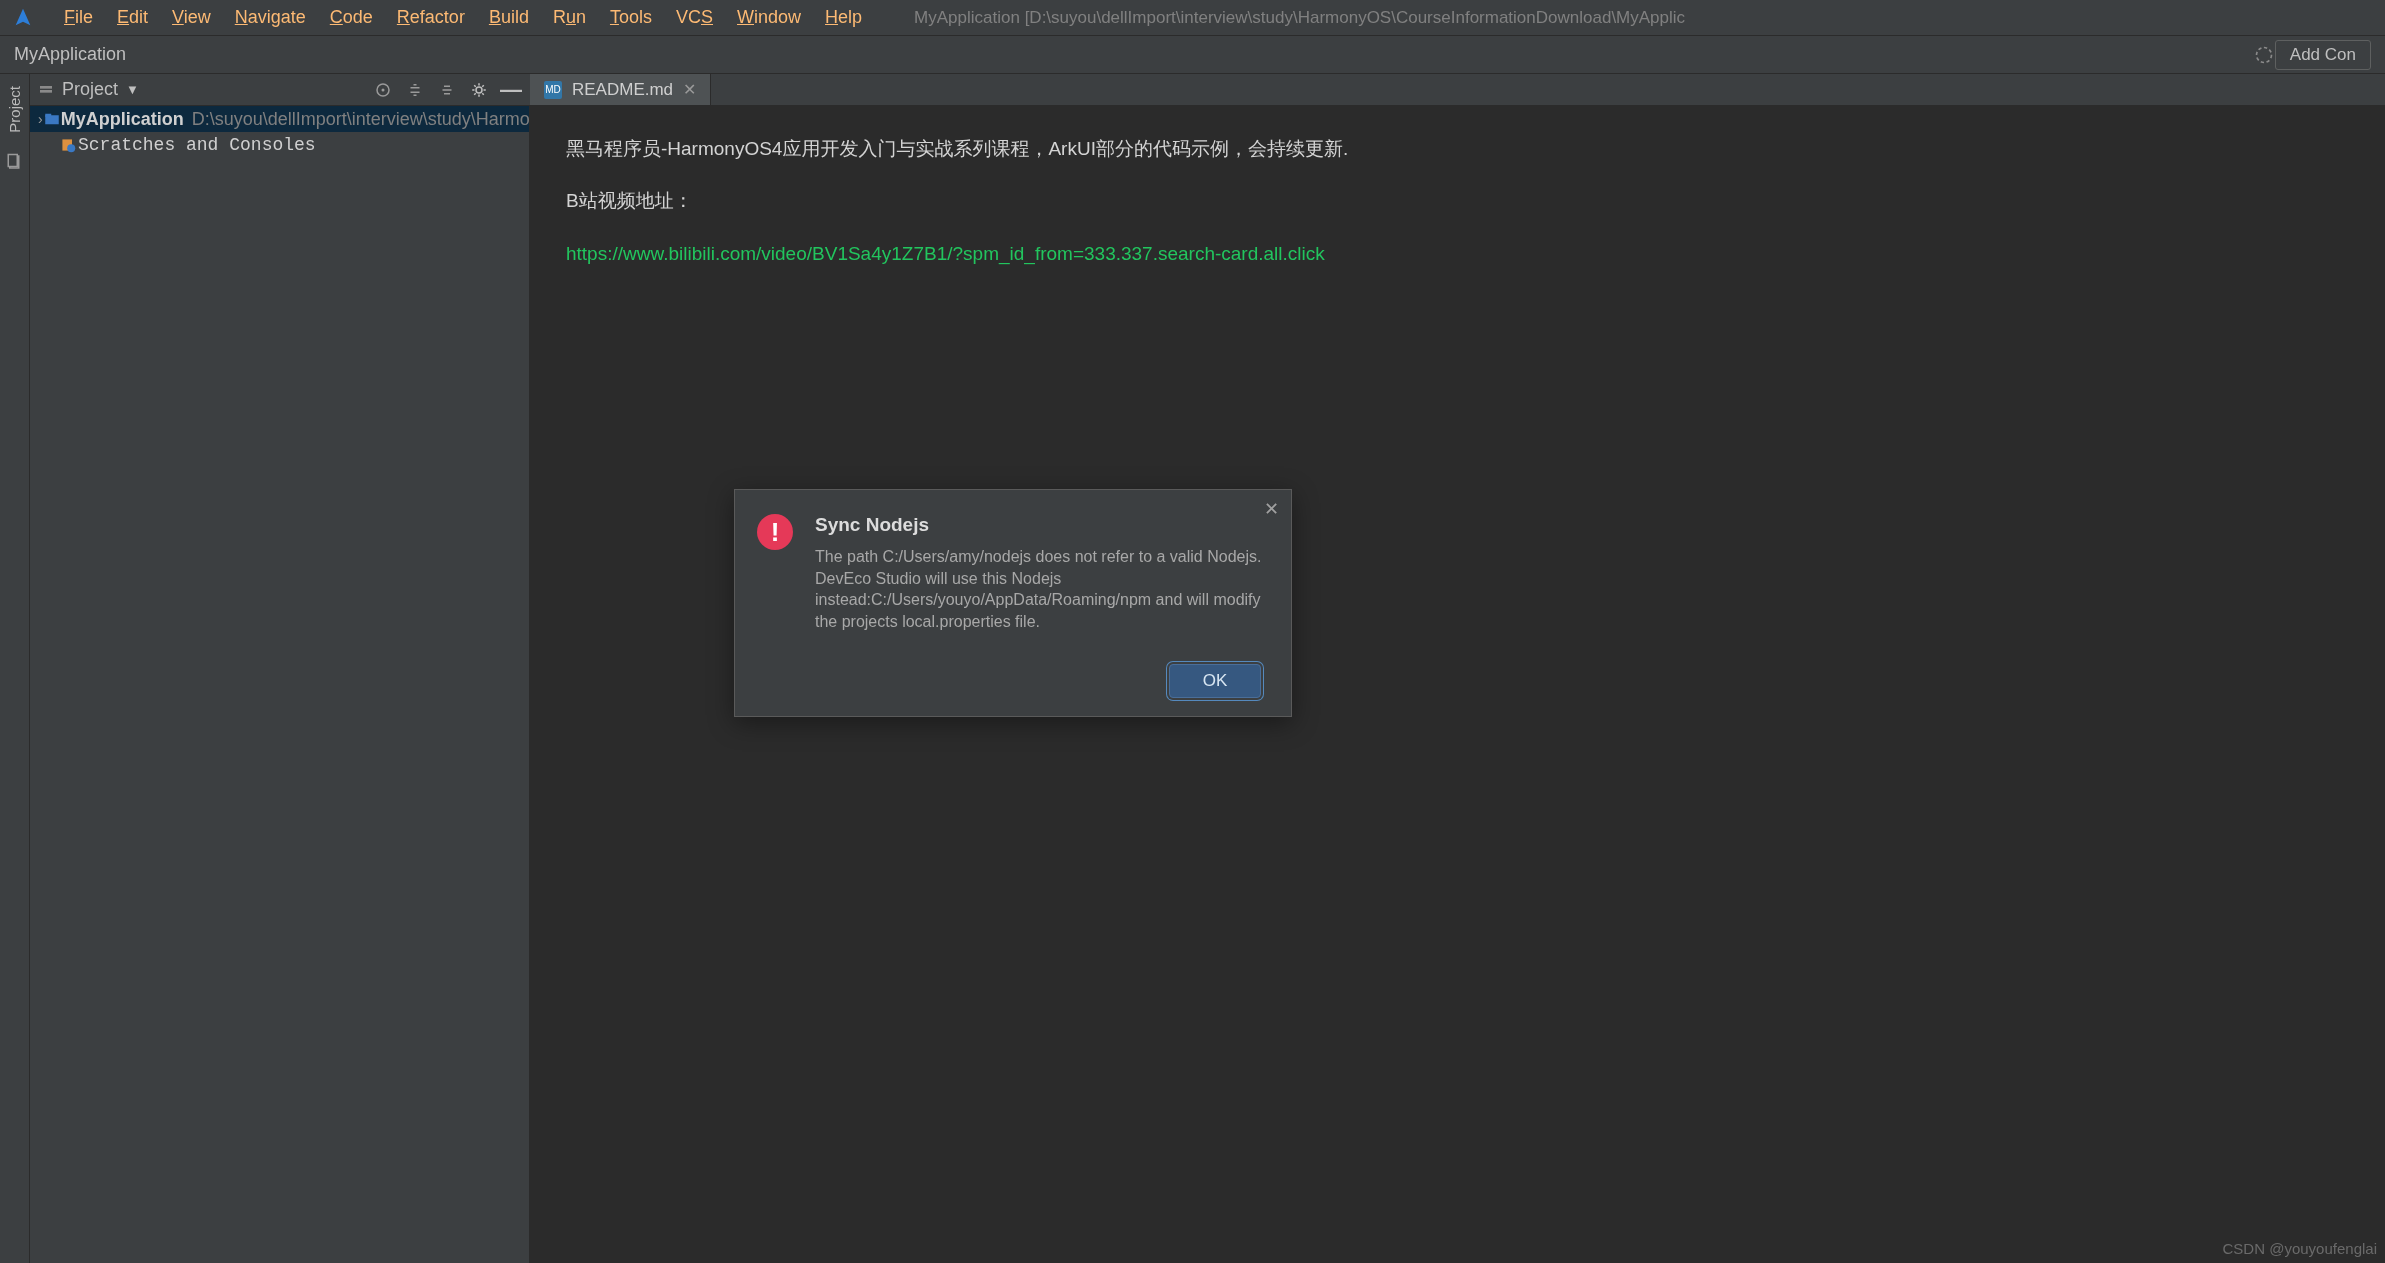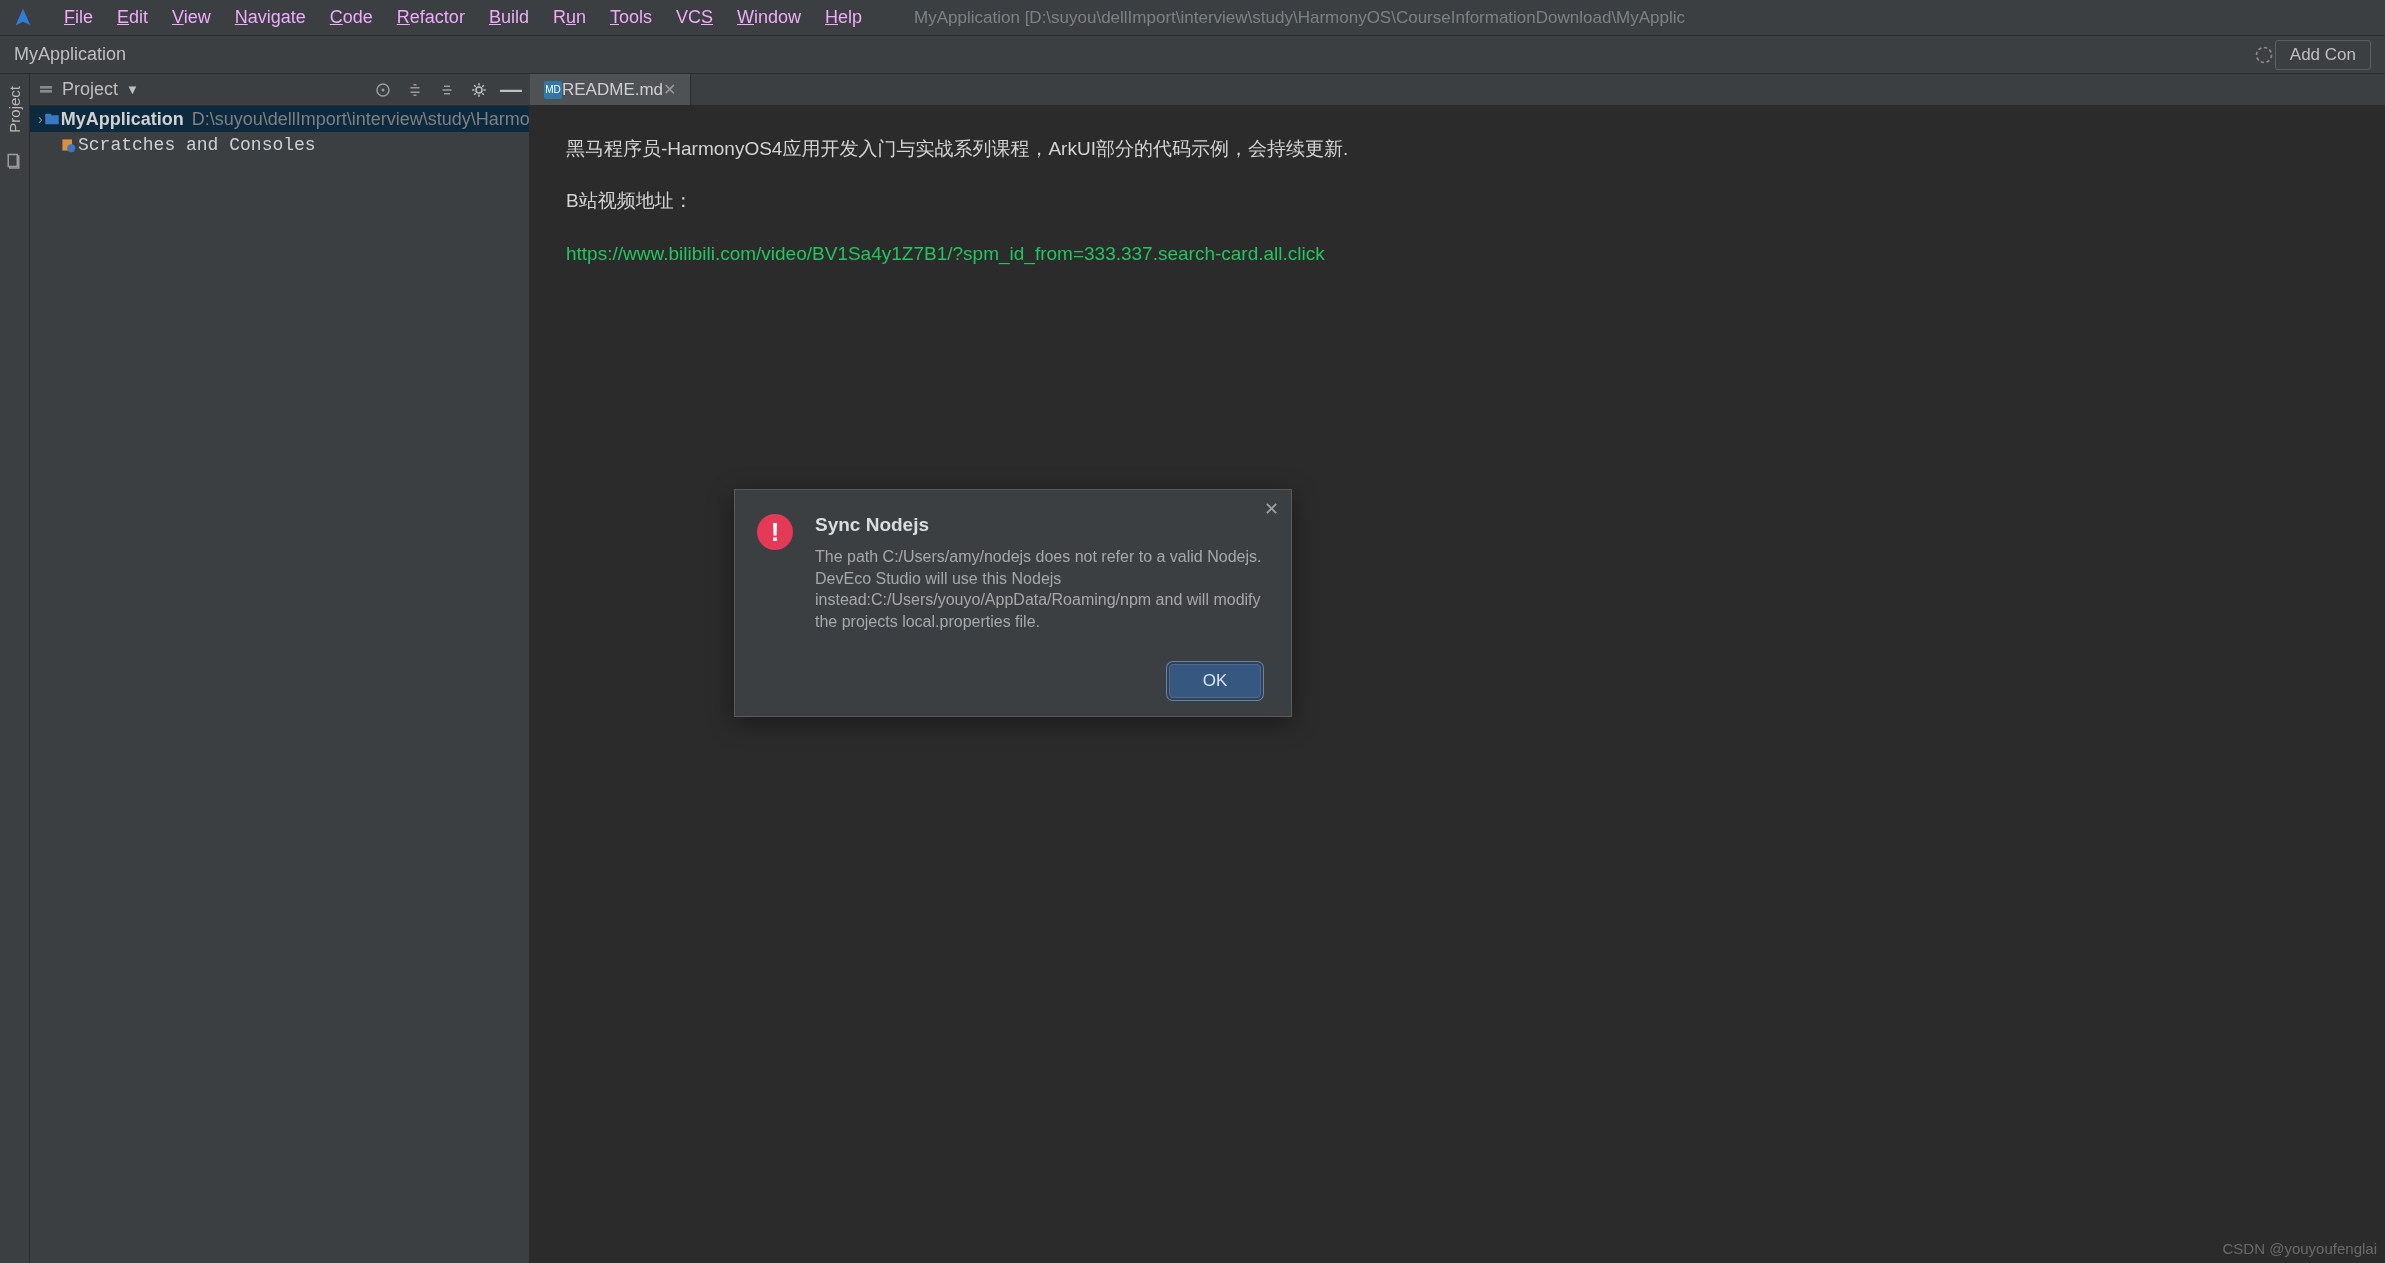--- a/index.html
+++ b/index.html
@@ -22,21 +22,21 @@
     border-bottom: 1px solid #2b2b2b;
     white-space: nowrap;
   }
   .menu-bar .logo {
     width: 22px; height: 22px;
     margin-right: 18px;
   }
   .menu-bar .menu-item {
     padding: 4px 12px;
     cursor: pointer;
-    color: #f0abfc;
+    color: #fdba74;
   }
   .menu-bar .menu-item .ul { text-decoration: underline; }
   .menu-bar .title-path {
     margin-left: 40px;
     color: #808080;
     font-size: 17px;
     overflow: hidden;
     text-overflow: clip;
   }
 
@@ -153,21 +153,21 @@
     height: 32px;
     background: #3c3f41;
     border-bottom: 1px solid #2b2b2b;
     display: flex;
   }
   .ed-tab {
     height: 100%;
     background: #4e5254;
     border-right: 1px solid #2b2b2b;
     display: flex; align-items: center;
-    padding: 0 14px; 
+    padding: 0 14px; gap: 10px;
     font-size: 17px; color: #cfcfcf;
     cursor: pointer;
   }
   .ed-tab .md-ic {
     width: 18px; height: 18px;
     background: #3277a8;
     border-radius: 2px;
     display:flex;align-items:center;justify-content:center;
     font-size:10px;color:#fff;
   }

